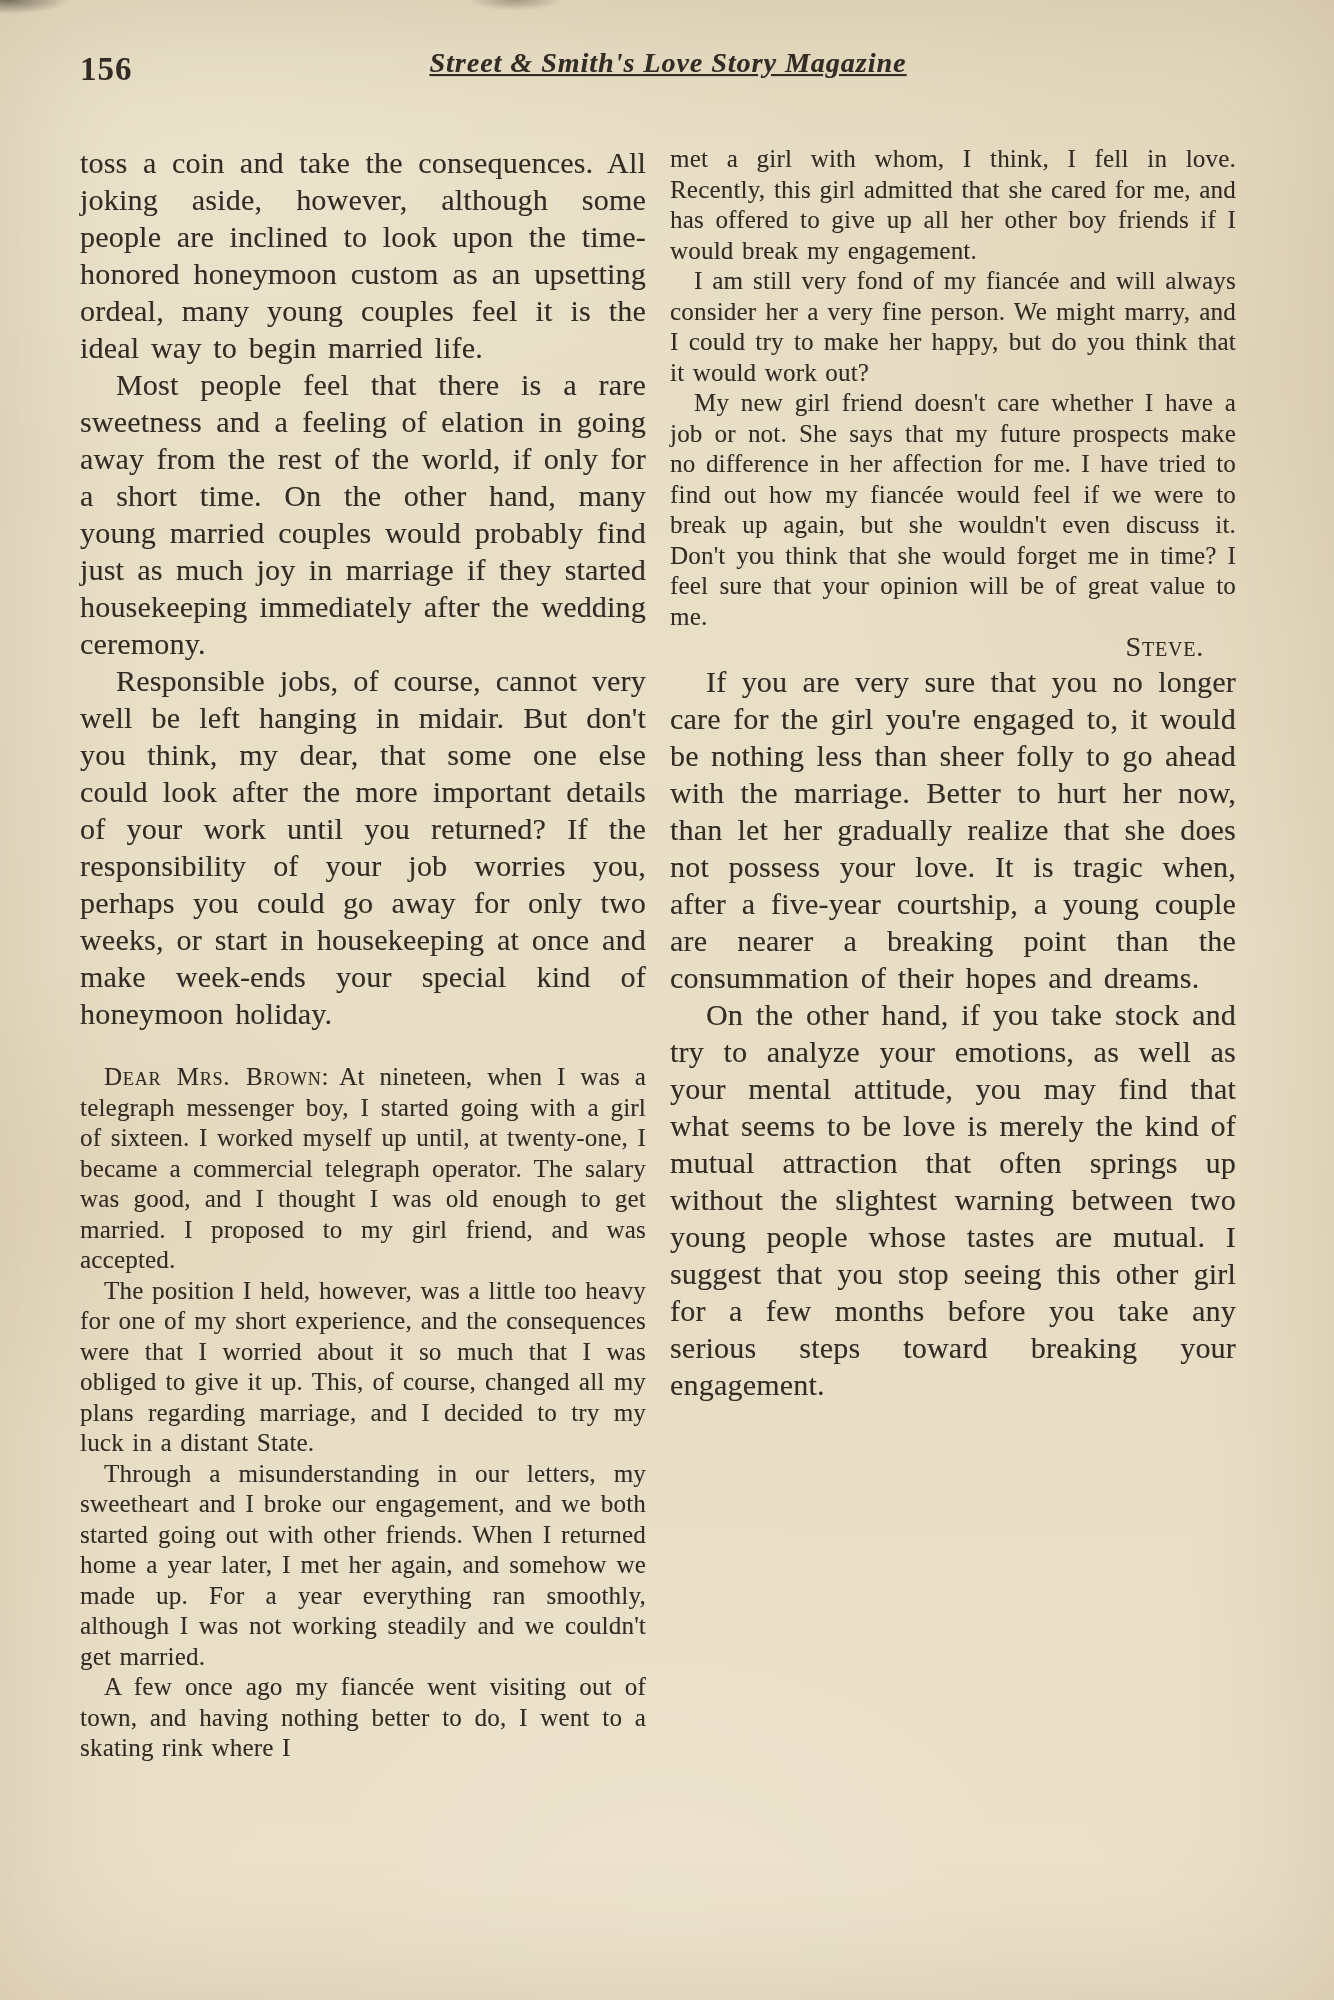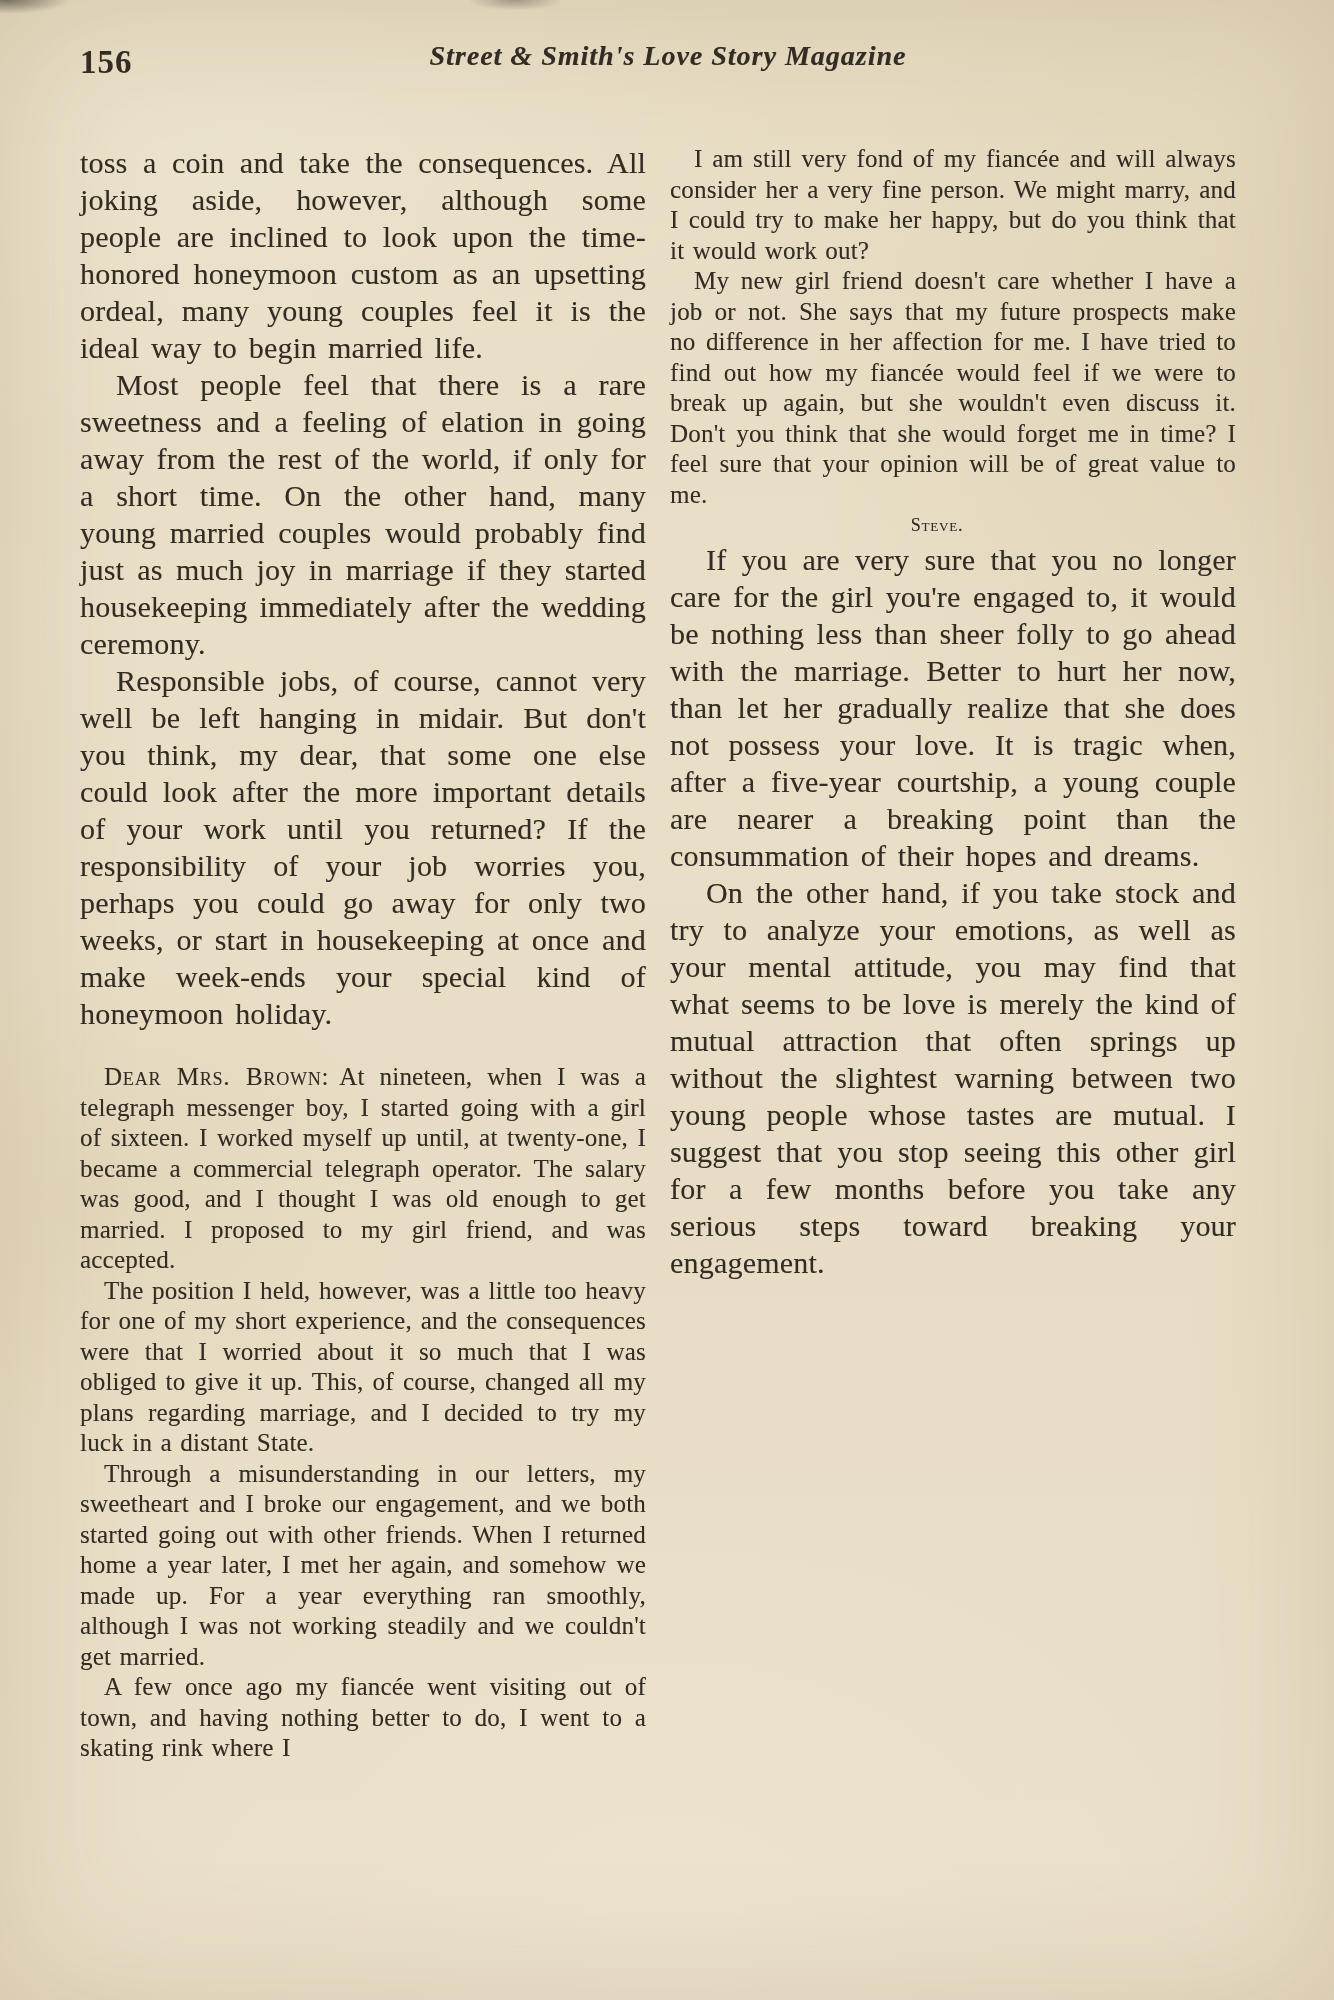--- a/index.html
+++ b/index.html
@@ -25,21 +25,21 @@
   .artifact { position: absolute; pointer-events: none; }
   .artifact-tl {
     left: 0; top: 0; width: 70px; height: 14px;
     background: radial-gradient(ellipse at 10% 0%, rgba(40,36,30,0.55), rgba(40,36,30,0) 70%);
   }
   .artifact-tc {
     left: 470px; top: 0; width: 90px; height: 10px;
     background: radial-gradient(ellipse at 50% 0%, rgba(50,44,36,0.35), rgba(50,44,36,0) 75%);
   }
 
-  .header { position: absolute; top: 40px; left: 80px; right: 78px; height: 46px; }
+  .header { position: absolute; top: 47px; left: 80px; right: 78px; height: 46px; text-decoration: underline; }
   .pagenum {
     position: absolute; left: 0; top: 4px;
     font-size: 33px; font-weight: bold; letter-spacing: 1px;
   }
   .title {
     display: block; text-align: center;
     font-size: 28px; font-weight: bold; font-style: italic;
     letter-spacing: 1px;
     text-shadow: 0.4px 0.4px 0.6px rgba(50,40,30,0.35);
   }
@@ -66,22 +66,22 @@
   }
   .indent { text-indent: 36px; }
   .letter .indent { text-indent: 24px; }
   .noindent { text-indent: 0; }
 
   .letter-block-left { margin-top: 30px; }
   .reply-first { margin-top: 30px; }
 
   .sc { font-variant: small-caps; letter-spacing: 0.8px; margin-right: 10px; }
   .signature {
-    text-align: center; padding-right: 32px;
-    font-size: 18px; line-height: 30.5px;
+    text-align: right; padding-right: 32px;
+    font-size: 28px; line-height: 30.5px;
   }
   .signature .sc { margin-right: 0; }
 </style>
 </head>
 <body>
 
 <div class="page">
 
   <div class="artifact artifact-tl"></div>
   <div class="artifact artifact-tc"></div>
@@ -101,20 +101,21 @@
       <div class="letter letter-block-left">
         <p class="indent"><span class="sc">Dear Mrs. Brown:</span><span>At nineteen, when I was a telegraph messenger boy, I started going with a girl of sixteen. I worked myself up until, at twenty-one, I became a commercial telegraph operator. The salary was good, and I thought I was old enough to get married. I proposed to my girl friend, and was accepted.</span></p>
         <p class="indent">The position I held, however, was a little too heavy for one of my short experience, and the consequences were that I worried about it so much that I was obliged to give it up. This, of course, changed all my plans regarding marriage, and I decided to try my luck in a distant State.</p>
         <p class="indent">Through a misunderstanding in our letters, my sweetheart and I broke our engagement, and we both started going out with other friends. When I returned home a year later, I met her again, and somehow we made up. For a year everything ran smoothly, although I was not working steadily and we couldn't get married.</p>
         <p class="indent">A few once ago my fiancée went visiting out of town, and having nothing better to do, I went to a skating rink where I</p>
       </div>
     </section>
 
     <section class="col">
       <div class="letter">
+        <p class="noindent">met a girl with whom, I think, I fell in love. Recently, this girl admitted that she cared for me, and has offered to give up all her other boy friends if I would break my engagement.</p>
         <p class="indent">I am still very fond of my fiancée and will always consider her a very fine person. We might marry, and I could try to make her happy, but do you think that it would work out?</p>
         <p class="indent">My new girl friend doesn't care whether I have a job or not. She says that my future prospects make no difference in her affection for me. I have tried to find out how my fiancée would feel if we were to break up again, but she wouldn't even discuss it. Don't you think that she would forget me in time? I feel sure that your opinion will be of great value to me.</p>
         <p class="signature"><span class="sc">Steve.</span></p>
       </div>
 
       <p class="body indent">If you are very sure that you no longer care for the girl you're engaged to, it would be nothing less than sheer folly to go ahead with the marriage. Better to hurt her now, than let her gradually realize that she does not possess your love. It is tragic when, after a five-year courtship, a young couple are nearer a breaking point than the consummation of their hopes and dreams.</p>
       <p class="body indent">On the other hand, if you take stock and try to analyze your emotions, as well as your mental attitude, you may find that what seems to be love is merely the kind of mutual attraction that often springs up without the slightest warning between two young people whose tastes are mutual. I suggest that you stop seeing this other girl for a few months before you take any serious steps toward breaking your engagement.</p>
     </section>
 
   </main>

